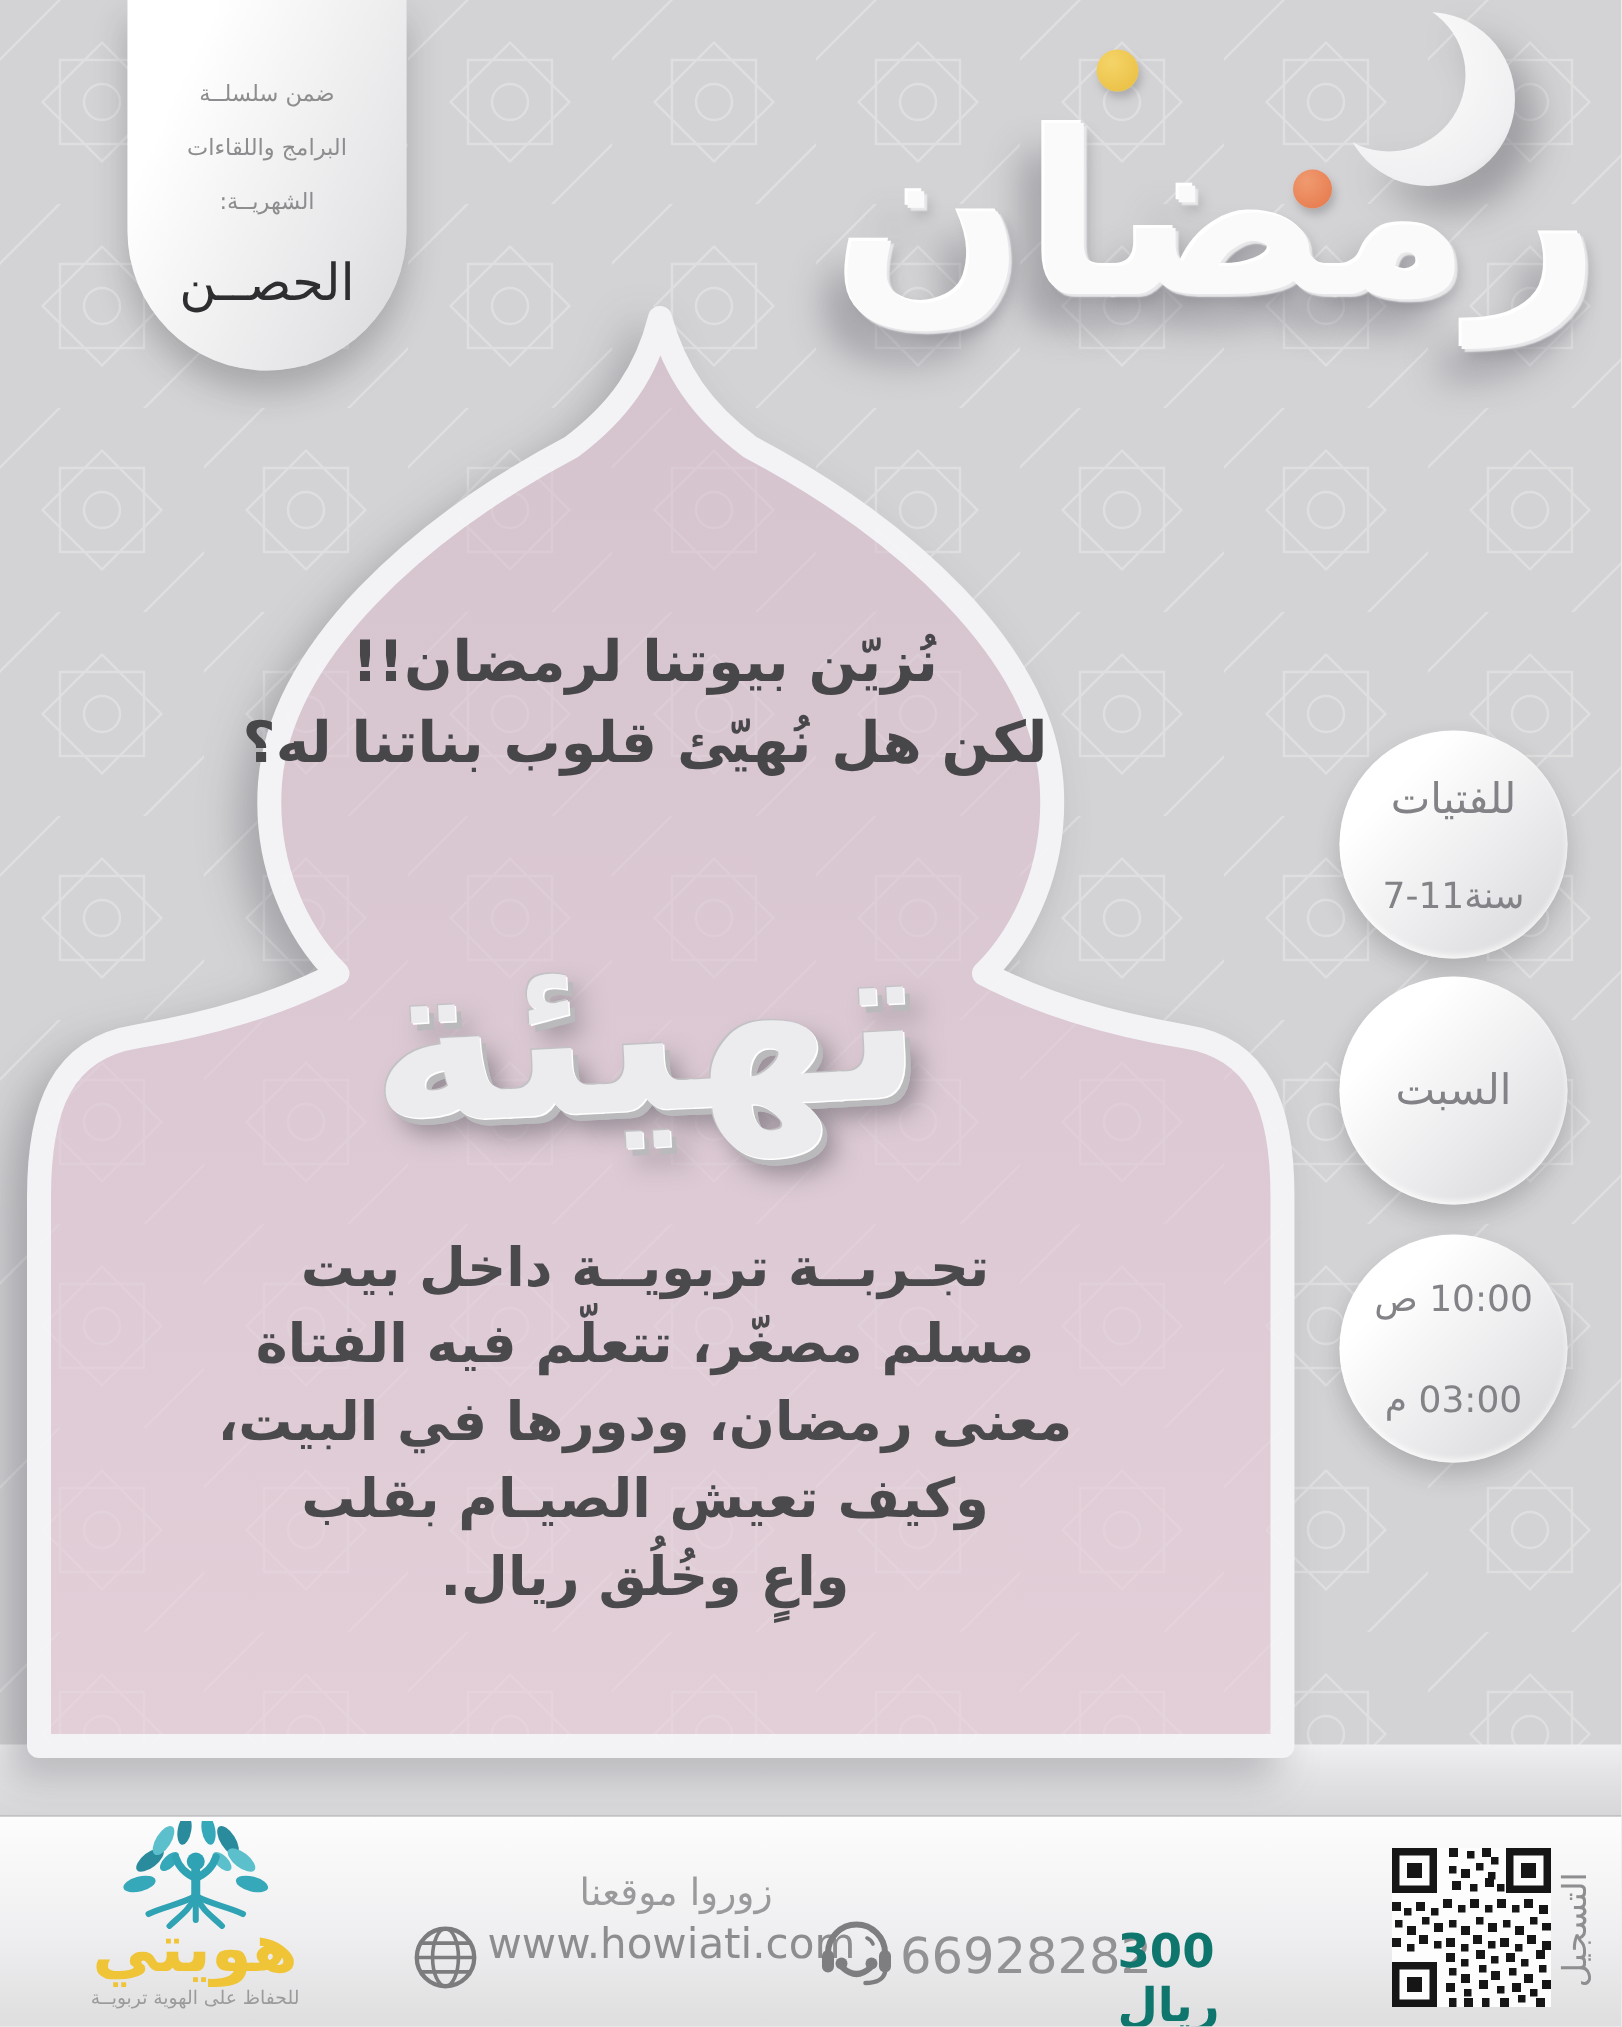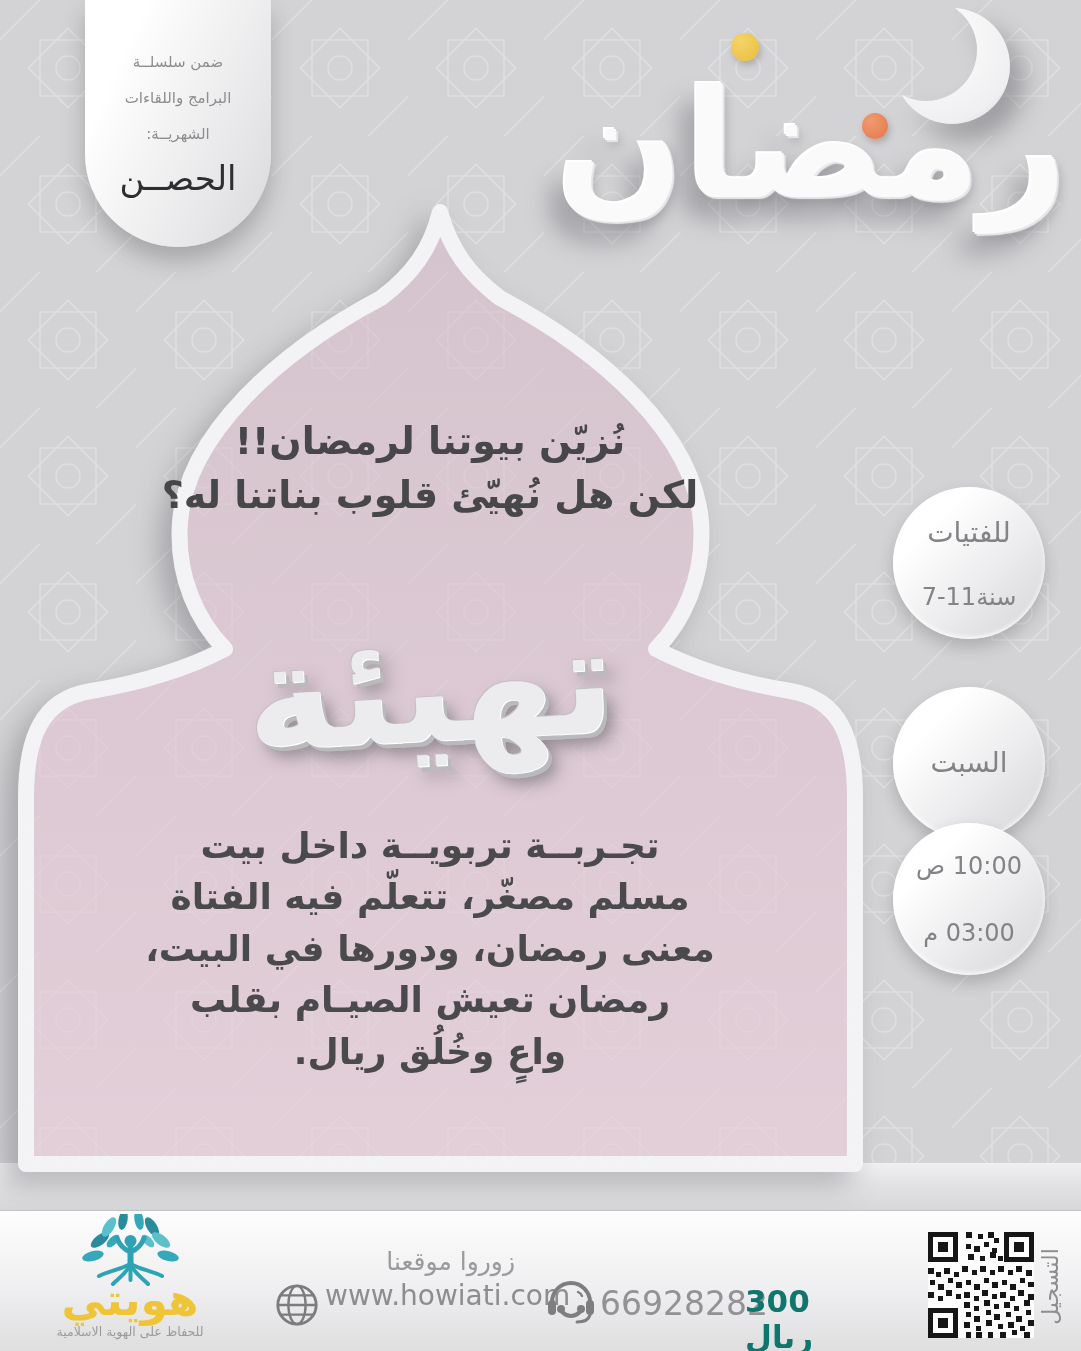--- a/index.html
+++ b/index.html
@@ -18,21 +18,21 @@
   
   .dome-svg{position:absolute;left:0;top:0;z-index:2;}
 
   
   .series-badge{position:absolute;left:85px;top:0;width:186px;height:247px;z-index:5;
     background:linear-gradient(115deg,#ffffff 20%,#e6e6e8 75%,#d8d8da 100%);
     border-radius:0 0 95px 95px;
     box-shadow:0 14px 22px rgba(40,40,45,.25);
     text-align:center;padding-top:44px;box-sizing:border-box;}
   .series-badge .gray-line{font-size:15px;line-height:36px;color:#8d8d8f;}
-  .series-badge .dark-line{font-size:34px;line-height:44px;color:#2e2e30;margin-top:4px;font-weight:500;}
+  .series-badge .dark-line{font-size:34px;line-height:44px;color:#2e2e30;margin-top:15px;font-weight:500;}
 
   
   .ramadan-word{position:absolute;right:14px;top:48px;width:380px;z-index:4;
     font-size:150px;font-weight:bold;color:#fbfafb;text-align:center;line-height:1.3;
     text-shadow:-2px -2px 0 #ffffff,2px 2px 1px #e8e8ea,-14px 20px 24px rgba(95,95,104,.45),4px 6px 8px rgba(120,120,128,.30);}
   .moon-svg{position:absolute;left:878px;top:4px;z-index:3;filter:drop-shadow(14px 16px 12px rgba(88,88,96,.45));}
   .dot{position:absolute;border-radius:50%;z-index:4;}
   .dot-yellow{left:731px;top:33px;width:28px;height:28px;
     background:radial-gradient(circle at 35% 30%,#f4d468,#e9bd3f);box-shadow:2px 4px 6px rgba(100,100,105,.35);}
   .dot-orange{left:862px;top:113px;width:26px;height:26px;
@@ -48,21 +48,21 @@
     text-shadow:1px 1px 0 #ffffff,-1px -1px 0 #c2c2c4,4px 5px 0 #babABC,4px 5px 0 #b8b8ba,9px 11px 16px rgba(75,75,84,.5);}
   .body-text{position:absolute;left:90px;top:820px;width:680px;z-index:6;text-align:center;
     font-size:36px;font-weight:bold;color:#4a4a4c;line-height:1.43;}
 
   
   .info-circle{position:absolute;left:893px;width:152px;height:152px;border-radius:50%;z-index:5;
     background:linear-gradient(135deg,#ffffff 25%,#ececee 60%,#d4d4d6 100%);
     box-shadow:0 8px 16px rgba(40,40,45,.22),inset 0 -2px 4px rgba(255,255,255,.8);
     display:flex;flex-direction:column;align-items:center;justify-content:center;text-align:right;color:#828287;}
   .circle-audience{top:487px;}
-  .circle-date{top:687px;gap:33px;}
+  .circle-date{top:651px;gap:33px;}
   .circle-time{top:823px;}
   .info-circle .l1{font-size:28px;line-height:38px;}
   .info-circle .l2{font-size:24px;line-height:32px;margin-top:29px;}
   .circle-time .l1,.circle-time .l2{font-size:24px;line-height:38px;}
 
   
   .footer{position:absolute;left:0;top:1210px;width:1081px;height:141px;z-index:6;
     background:linear-gradient(180deg,#fdfdfd 0%,#efeff1 55%,#dededf 100%);
     border-top:1px solid #c2c2c4;}
   .logo-block{position:absolute;left:40px;top:1214px;width:180px;text-align:center;z-index:7;}
@@ -162,21 +162,21 @@
     <div>نُزيّن بيوتنا لرمضان!!</div>
     <div>لكن هل نُهيّئ قلوب بناتنا له؟</div>
   </div>
 
   <div class="program-name">تهيئة</div>
 
   <div class="body-text">
     <div>تجـربــة تربويــة داخل بيت</div>
     <div>مسلم مصغّر، تتعلّم فيه الفتاة</div>
     <div>معنى رمضان، ودورها في البيت،</div>
-    <div>رمضان تعيش الصيـام بقلب</div>
+    <div>وكيف تعيش الصيـام بقلب</div>
     <div>واعٍ وخُلُق ريال.</div>
   </div>
 
   <div class="info-circle circle-audience">
     <div class="l1">للفتيات</div>
     <div class="l2" dir="ltr">7-11سنة</div>
   </div>
   <div class="info-circle circle-date">
     <div class="l1">السبت</div>
   </div>
@@ -207,21 +207,21 @@
         <path d="M75.5 38 C68 35 64 30 62 24" stroke-width="5"></path>
         <path d="M75.5 38 C83 35 87 30 89 24" stroke-width="5"></path>
         <path d="M75.5 50 C64 56 54 57 44 62" stroke-width="4"></path>
         <path d="M75.5 50 C87 56 97 57 107 62" stroke-width="4"></path>
         <path d="M75.5 50 C71 60 64 64 58 70" stroke-width="4"></path>
         <path d="M75.5 50 C80 60 87 64 93 70" stroke-width="4"></path>
         <path d="M75.5 50 L75.5 66" stroke-width="4"></path>
       </g>
     </svg>
     <div class="logo-name">هويتي</div>
-    <div class="logo-tag">للحفاظ على الهوية الاسلامية</div>
+    <div class="logo-tag">للحفاظ على الهوية تربويــة</div>
   </div>
 
   <svg class="globe-icon" width="46" height="46" viewBox="0 0 48 48">
     <g stroke="#7c7c7e" fill="none" stroke-width="3">
       <circle cx="24" cy="24" r="20"></circle>
       <ellipse cx="24" cy="24" rx="9" ry="20" stroke-width="2.5"></ellipse>
       <path d="M4 24 H44 M7 14 H41 M7 34 H41" stroke-width="2.5"></path>
     </g>
   </svg>
   <div class="site-block">

